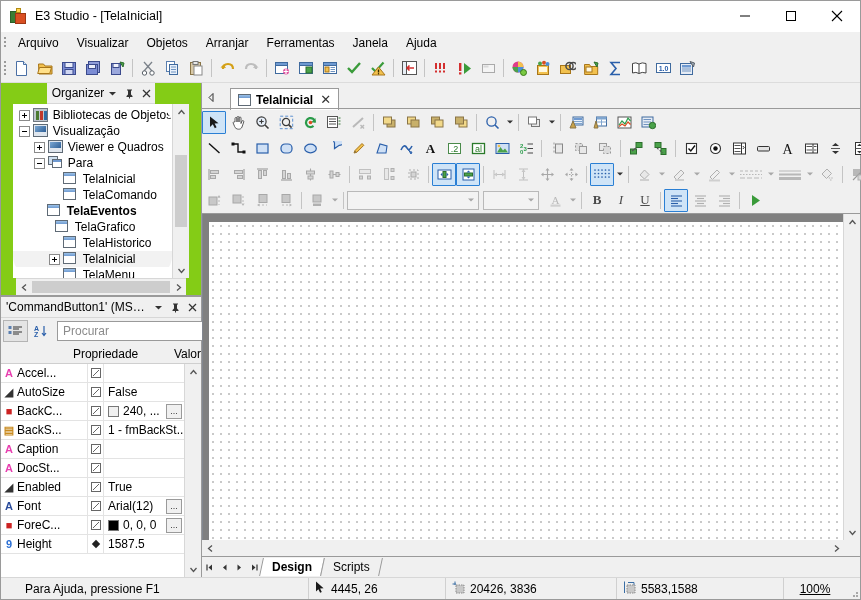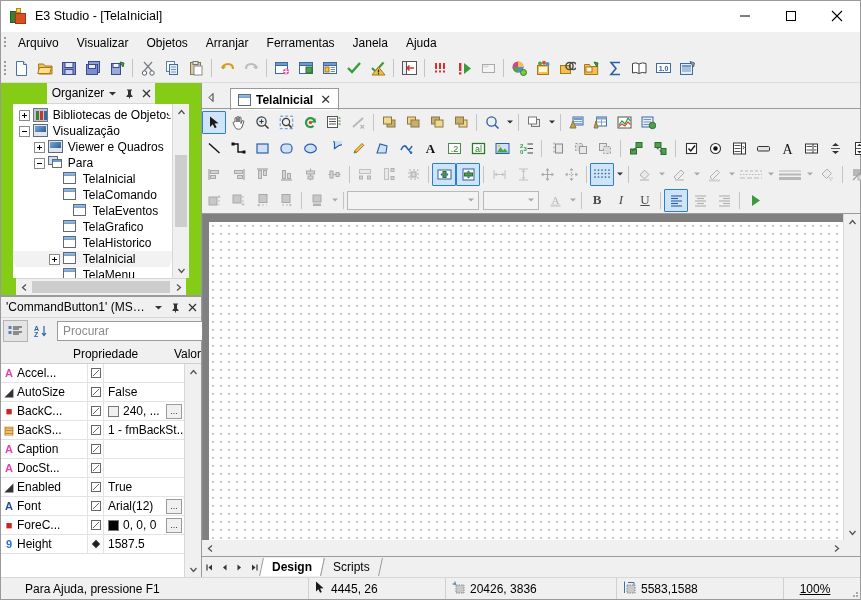--- a/index.html
+++ b/index.html
@@ -515,28 +515,28 @@
                 </span>
                 <span class="tlabel">TelaInicial</span>
               </div>
               <div class="tnode" style="padding-left: 36px;">
                 <span class="espacer"></span>
                 <span class="ticon">
                   <span class="ic-tela" style="display: block;"></span>
                 </span>
                 <span class="tlabel">TelaComando</span>
               </div>
-              <div class="tnode" style="padding-left: 46px;">
+              <div class="tnode" style="padding-left: 20px; font-weight: bold;">
                 <span class="espacer"></span>
                 <span class="ticon">
                   <span class="ic-tela" style="display: block;"></span>
                 </span>
                 <span class="tlabel">TelaEventos</span>
               </div>
-              <div class="tnode" style="padding-left: 36px;">
+              <div class="tnode" style="padding-left: 28px;">
                 <span class="espacer"></span>
                 <span class="ticon">
                   <span class="ic-tela" style="display: block;"></span>
                 </span>
                 <span class="tlabel">TelaGrafico</span>
               </div>
               <div class="tnode" style="padding-left: 36px;">
                 <span class="espacer"></span>
                 <span class="ticon">
                   <span class="ic-tela" style="display: block;"></span>

